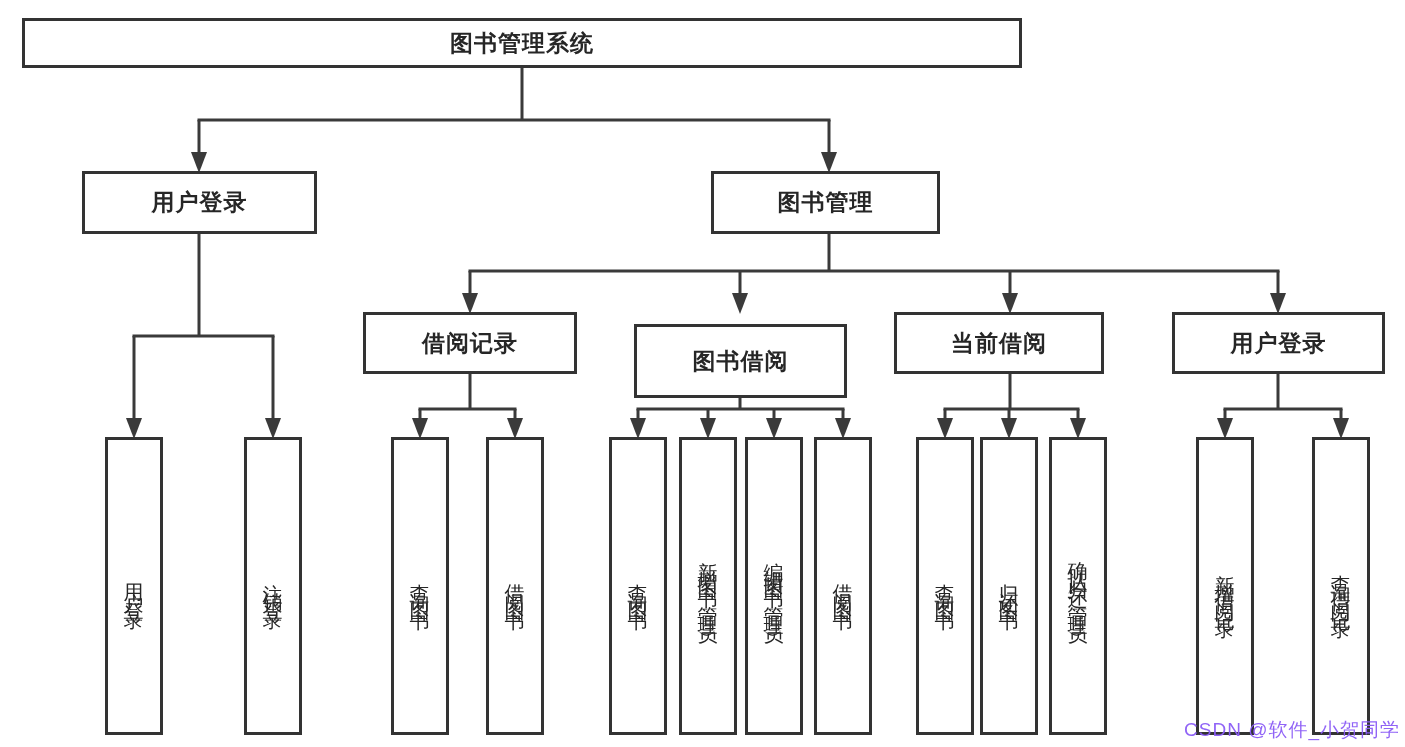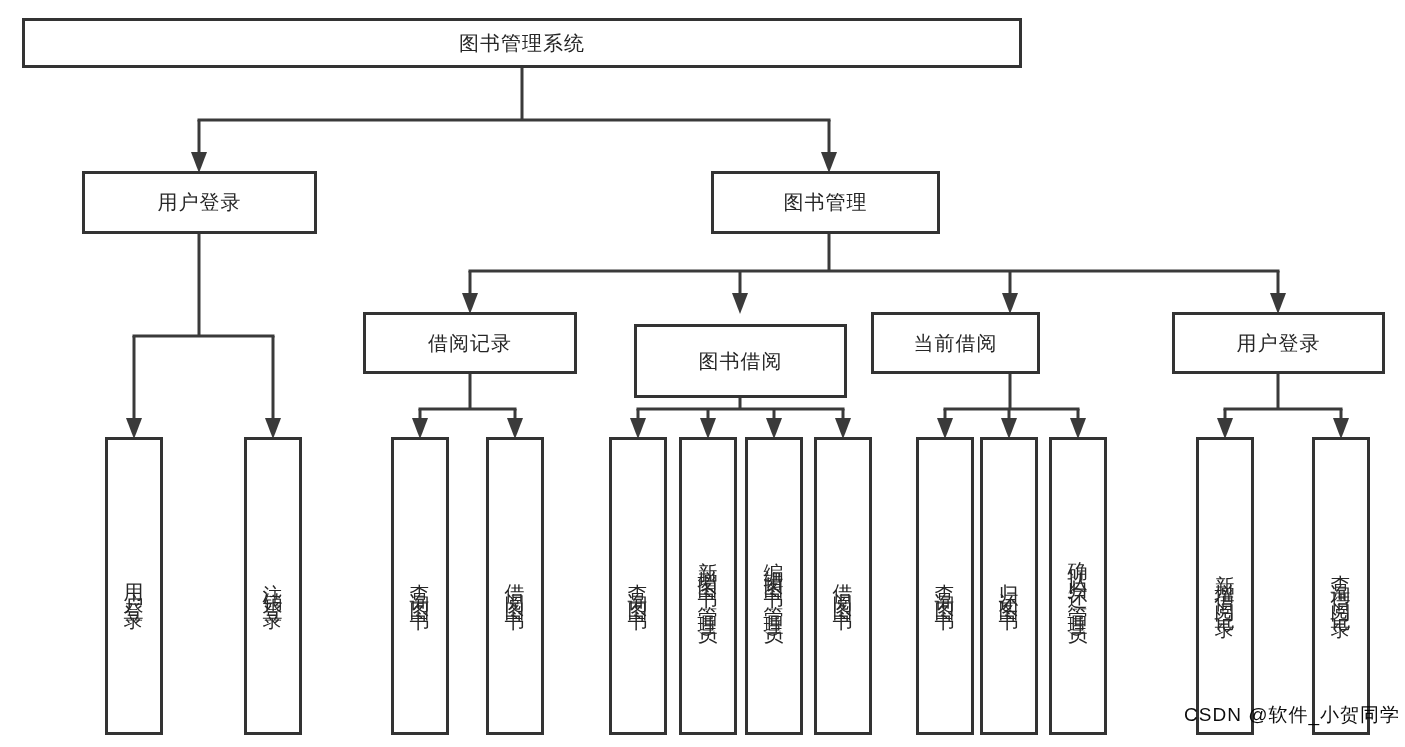--- a/index.html
+++ b/index.html
@@ -8,28 +8,28 @@
     font-family:"Liberation Sans","DejaVu Sans",sans-serif;color:#262626;
   }
   .wires{position:absolute;left:0;top:0;width:1405px;height:747px;}
   .wires path{stroke:#3a3a3a;stroke-width:3;fill:none;}
   .wires line{stroke:#3a3a3a;stroke-width:3;}
   .wires polygon{fill:#3a3a3a;stroke:none;}
   .box{
     position:absolute;box-sizing:border-box;background:#ffffff;
     border:3px solid #333333;display:flex;align-items:center;justify-content:center;
   }
-  .hlabel{font-size:20px;letter-spacing:1px;white-space:nowrap;}
+  .hlabel{font-size:23px;letter-spacing:1px;white-space:nowrap;font-weight:bold;}
   .vlabel{
     writing-mode:vertical-rl;text-orientation:mixed;
     font-size:20px;letter-spacing:9px;line-height:1;white-space:nowrap;
   }
   .watermark{
-    position:absolute;right:5px;bottom:19px;z-index:5;
-    font-size:19px;letter-spacing:1px;color:#000000;opacity:.95;white-space:nowrap;
+    position:absolute;right:5px;bottom:4px;z-index:5;
+    font-size:19px;letter-spacing:1px;color:#8b5cf6;opacity:.95;white-space:nowrap;
   }
 </style>
 </head>
 <body>
 
 <div class="stage">
 
   <svg class="wires" viewBox="0 0 1405 747">
 
     <g>
@@ -109,21 +109,21 @@
   <div class="box" style="left:711px;top:171px;width:229px;height:63px">
     <span class="hlabel">图书管理</span>
   </div>
 
   <div class="box" style="left:363px;top:312px;width:214px;height:62px">
     <span class="hlabel">借阅记录</span>
   </div>
   <div class="box" style="left:634px;top:324px;width:213px;height:74px">
     <span class="hlabel">图书借阅</span>
   </div>
-  <div class="box" style="left:871px;top:312px;width:169px;height:62px">
+  <div class="box" style="left:894px;top:312px;width:210px;height:62px">
     <span class="hlabel">当前借阅</span>
   </div>
   <div class="box" style="left:1172px;top:312px;width:213px;height:62px">
     <span class="hlabel">用户登录</span>
   </div>
 
   <div class="box" style="left:105px;top:437px;width:58px;height:298px">
     <span class="vlabel">用户登录</span>
   </div>
   <div class="box" style="left:244px;top:437px;width:58px;height:298px">

